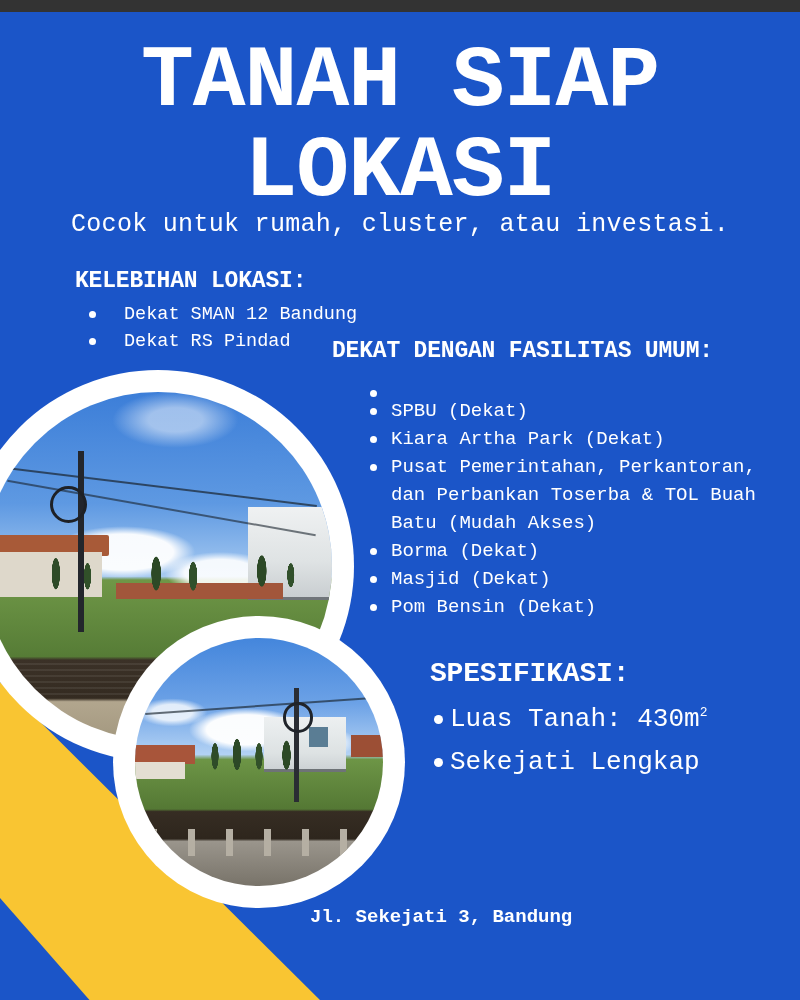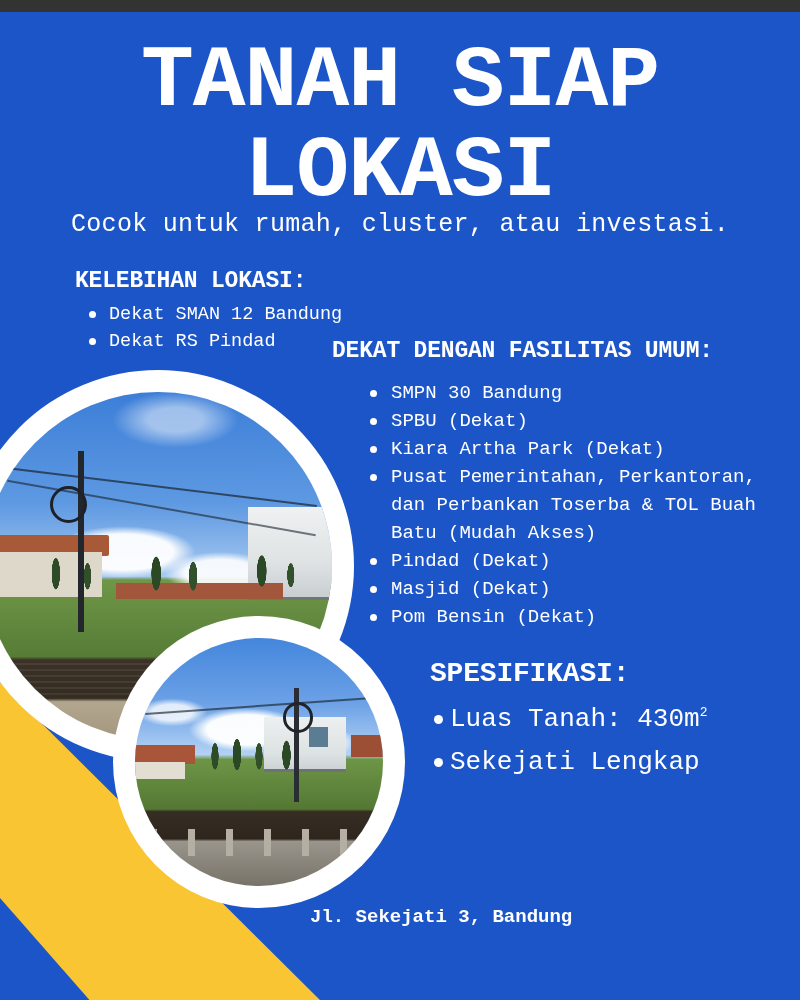--- a/index.html
+++ b/index.html
@@ -78,21 +78,21 @@
   .subtitle{position:absolute;top:198px;left:0;width:100%;text-align:center;z-index:4;
     margin:0;font-size:25px;letter-spacing:.3px;}
   section,footer{position:absolute;z-index:4;}
   h2{margin:0;font-weight:800;}
   ul{list-style:none;margin:0;padding:0;}
   li{display:flex;align-items:flex-start;}
   .dot{flex:none;border-radius:50%;background:#fff;}
   .kelebihan{left:75px;top:256px;}
   .kelebihan h2{font-size:23px;letter-spacing:-.2px;}
   .kelebihan ul{margin:7px 0 0 14px;}
-  .kelebihan li{font-size:18.5px;line-height:27px;gap:13px;}
+  .kelebihan li{font-size:18.5px;line-height:27px;gap:28px;}
   .kelebihan .dot{width:7px;height:7px;margin-top:10px;}
   .fasilitas{left:332px;top:326px;width:446px;}
   .fasilitas h2{font-size:23px;letter-spacing:-.2px;}
   .fasilitas ul{margin:15px 0 0 38px;width:400px;}
   .fasilitas li{font-size:19px;line-height:28px;gap:14px;}
   .fasilitas .dot{width:7px;height:7px;margin-top:11px;}
   .spek{left:430px;top:646px;}
   .spek h2{font-size:28px;letter-spacing:-.2px;}
   .spek ul{margin:9px 0 0 4px;}
   .spek li{font-size:26px;line-height:43px;gap:7px;}
@@ -158,37 +158,36 @@
           <span>Dekat RS Pindad</span>
         </li>
     </ul>
   </section>
 
   <section class="fasilitas">
     <h2>DEKAT DENGAN FASILITAS UMUM:</h2>
     <ul>
       <li>
           <span class="dot"></span>
-          <span>SMPN 30 Bandung</span>
         </li>
       <li>
           <span class="dot"></span>
           <span>SPBU (Dekat)</span>
         </li>
       <li>
           <span class="dot"></span>
           <span>Kiara Artha Park (Dekat)</span>
         </li>
       <li>
           <span class="dot"></span>
           <span>Pusat Pemerintahan, Perkantoran, dan Perbankan Toserba &amp; TOL Buah Batu (Mudah Akses)</span>
         </li>
       <li>
           <span class="dot"></span>
-          <span>Pindad (Dekat)</span>
+          <span>Borma (Dekat)</span>
         </li>
       <li>
           <span class="dot"></span>
           <span>Masjid (Dekat)</span>
         </li>
       <li>
           <span class="dot"></span>
           <span>Pom Bensin (Dekat)</span>
         </li>
     </ul>

